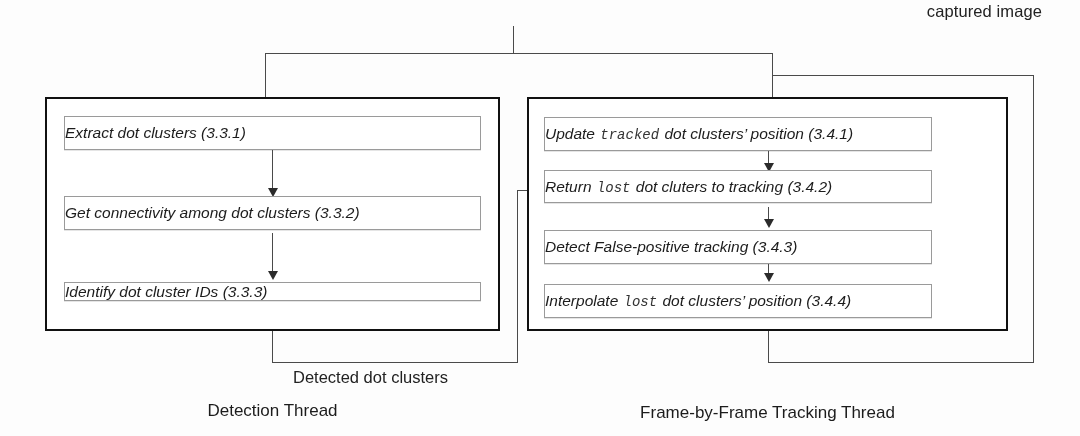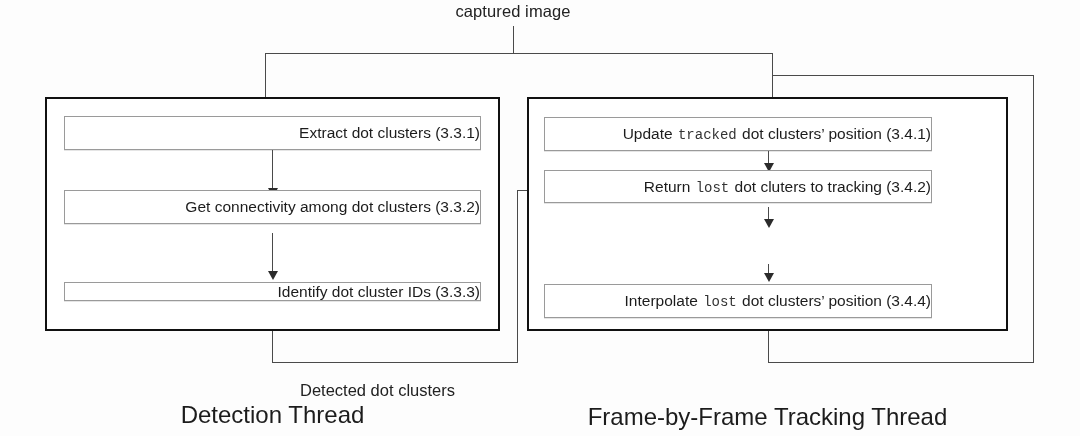--- a/index.html
+++ b/index.html
@@ -16,24 +16,24 @@
     position: relative;
     width: 1080px;
     height: 436px;
     background: #fdfdfd;
     overflow: hidden;
   }
 
   
   .caption-top {
     position: absolute;
-    left: 0;
+    left: 16px;
     top: 2px;
     width: 1026px;
-    text-align: center;
+    text-align: right;
     font-size: 16.5px;
     color: #222;
     letter-spacing: 0.1px;
   }
 
   
   .panel {
     position: absolute;
     border: 2.5px solid #111111;
     background: #ffffff;
@@ -53,37 +53,38 @@
   }
 
   
   .step-box {
     position: absolute;
     border: 1.4px solid #9a9a9a;
     background: #ffffff;
     box-sizing: border-box;
     display: flex;
     align-items: center;
-    justify-content: flex-end;
+    justify-content: flex-start;
     font-size: 15.5px;
     color: #1c1c1c;
     white-space: nowrap;
     box-shadow: 0 1px 0 rgba(0,0,0,0.10);
+    font-style: italic;
   }
   .step-box .mono {
     font-family: "Liberation Mono", "DejaVu Sans Mono", monospace;
     font-size: 14px;
     color: #333;
     padding: 0 1px;
   }
 
   
   .lbox { left: 64px; width: 417px; }
   #box-331 { top: 116px;  height: 34px; }
-  #box-332 { top: 190px;  height: 34px; padding-left: 36px; }
+  #box-332 { top: 196px;  height: 34px; }
   #box-333 { top: 282px;  height: 19px; }
 
   
   .rbox { left: 544px; width: 388px; }
   #box-341 { top: 117px; height: 34px; }
   #box-342 { top: 170px; height: 33px; }
   #box-343 { top: 230px; height: 34px; }
   #box-344 { top: 284px; height: 34px; }
 
   
@@ -113,29 +114,28 @@
   }
 
   
   .flow-label {
     position: absolute;
     font-size: 16.5px;
     color: #222;
     white-space: nowrap;
   }
   #label-detected {
-    left: 300px;
+    left: 293px;
     top: 368px;
-    margin-top: 13px;
   }
 
   
   .thread-title {
     position: absolute;
-    font-size: 24px;
+    font-size: 17px;
     color: #1c1c1c;
     white-space: nowrap;
     text-align: center;
   }
   #title-detection { left: 45px; top: 401px; width: 455px; }
   #title-tracking  { left: 527px; top: 403px; width: 481px; }
 </style>
 </head>
 <body>
 
@@ -197,20 +197,25 @@
 
   <div class="step-box rbox" id="box-342">
     <span>
       <span>Return </span><span class="mono">lost</span><span> dot cluters to tracking (3.4.2)</span>
     </span>
   </div>
 
   <div class="ln-v" style="left:768px; top:207px; height:14px;"></div>
   <div class="arrow-down" style="left:764px; top:219px;"></div>
 
+  <div class="step-box rbox" id="box-343">
+    <span>
+      <span>Detect False-positive tracking (3.4.3)</span><span class="mono"></span><span></span>
+    </span>
+  </div>
 
   <div class="ln-v" style="left:768px; top:264px; height:12px;"></div>
   <div class="arrow-down" style="left:764px; top:273px;"></div>
 
   <div class="step-box rbox" id="box-344">
     <span>
       <span>Interpolate </span><span class="mono">lost</span><span> dot clusters’ position (3.4.4)</span>
     </span>
   </div>
 

